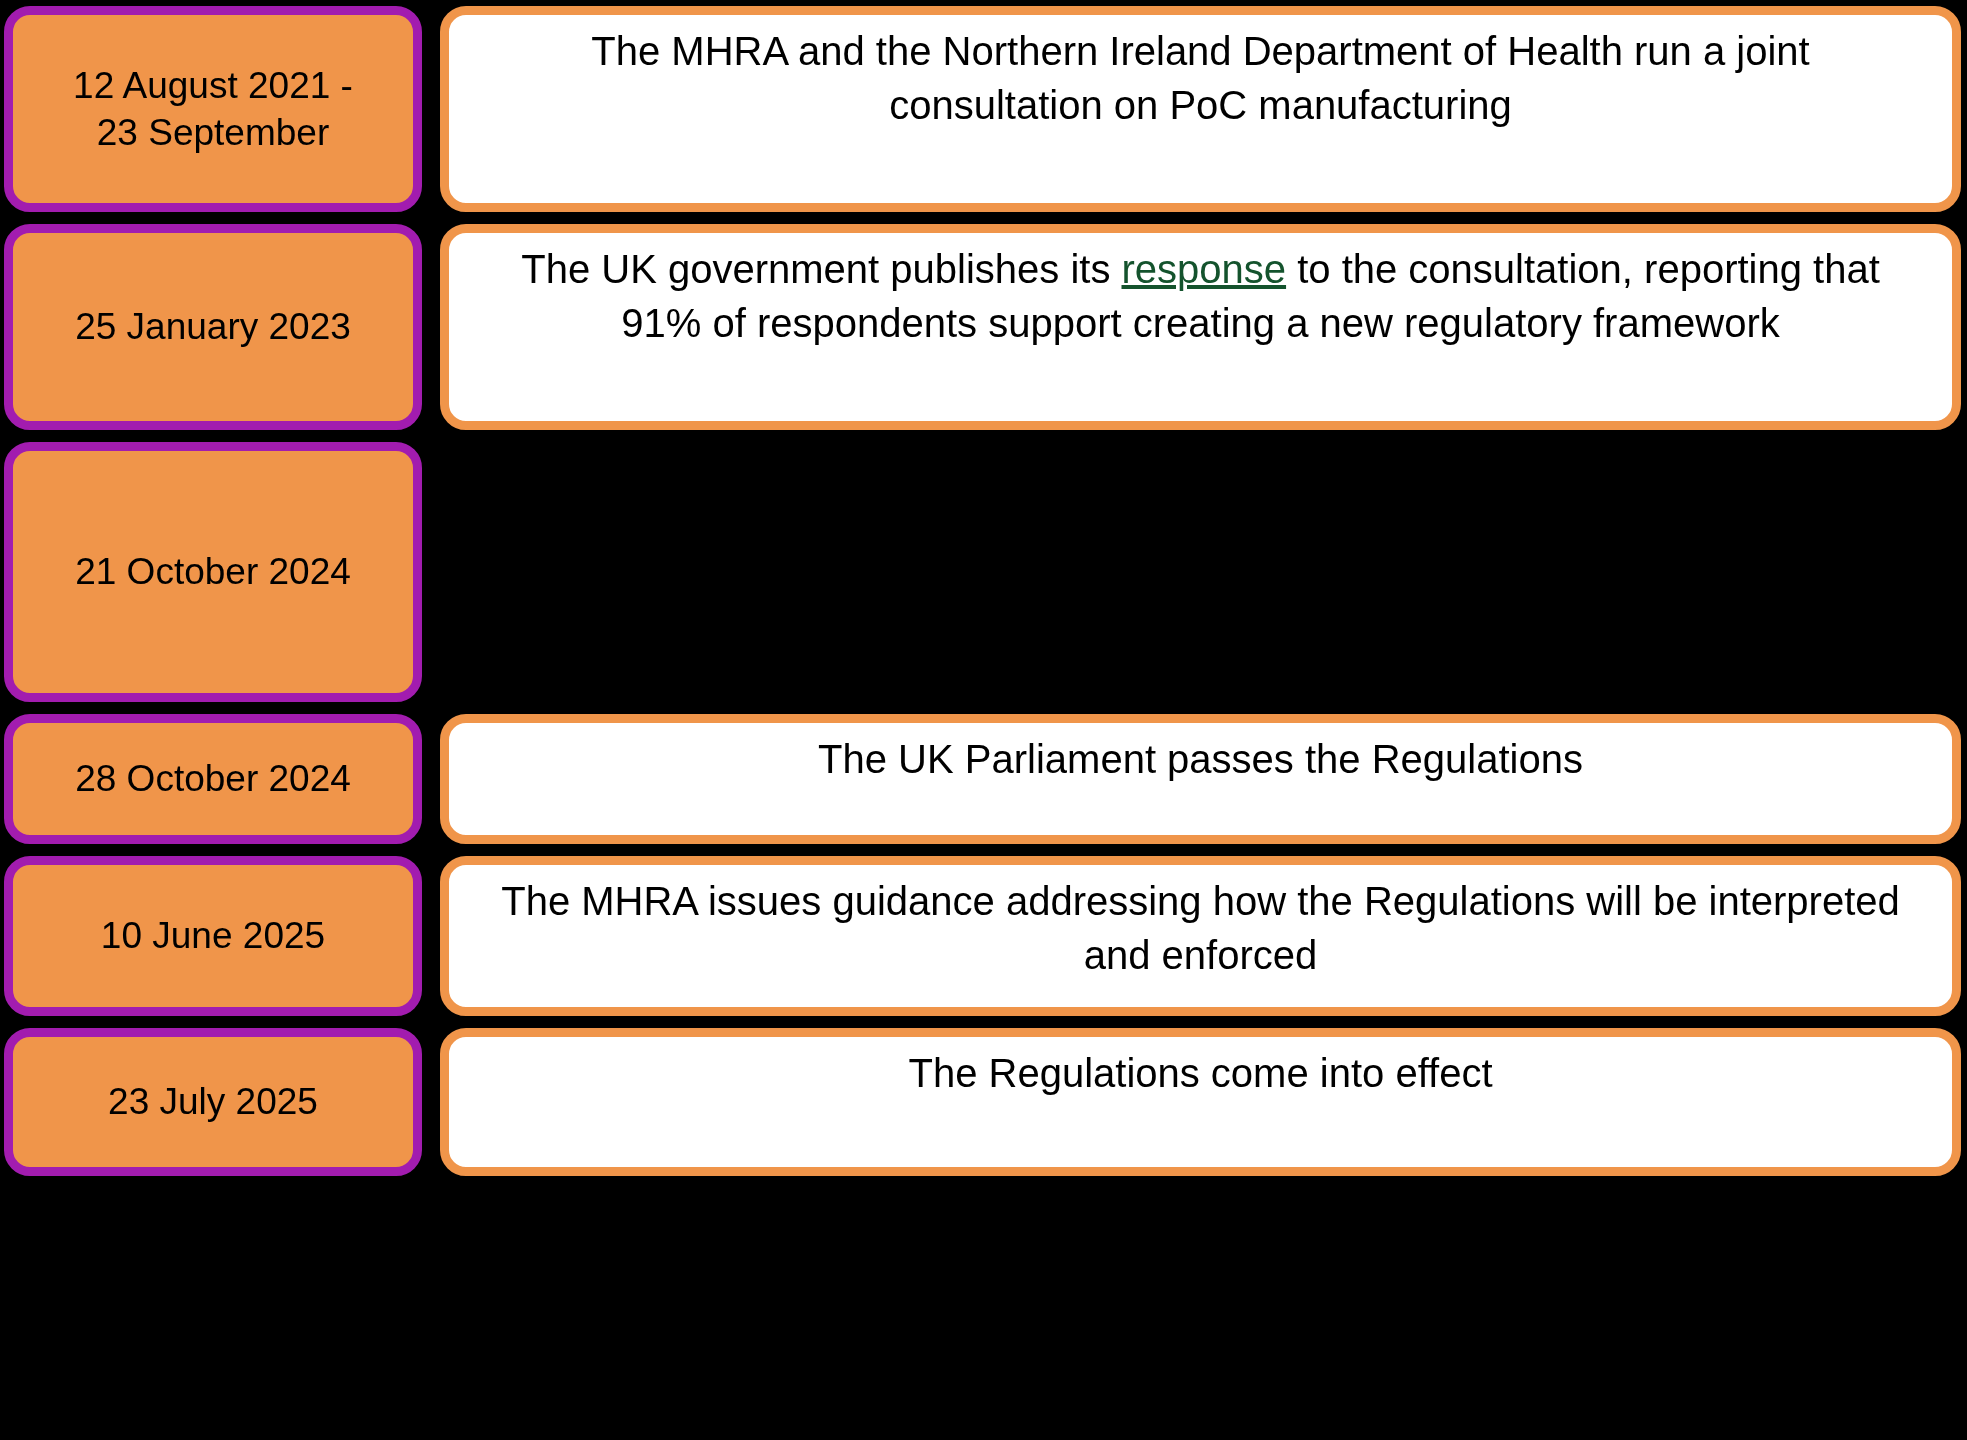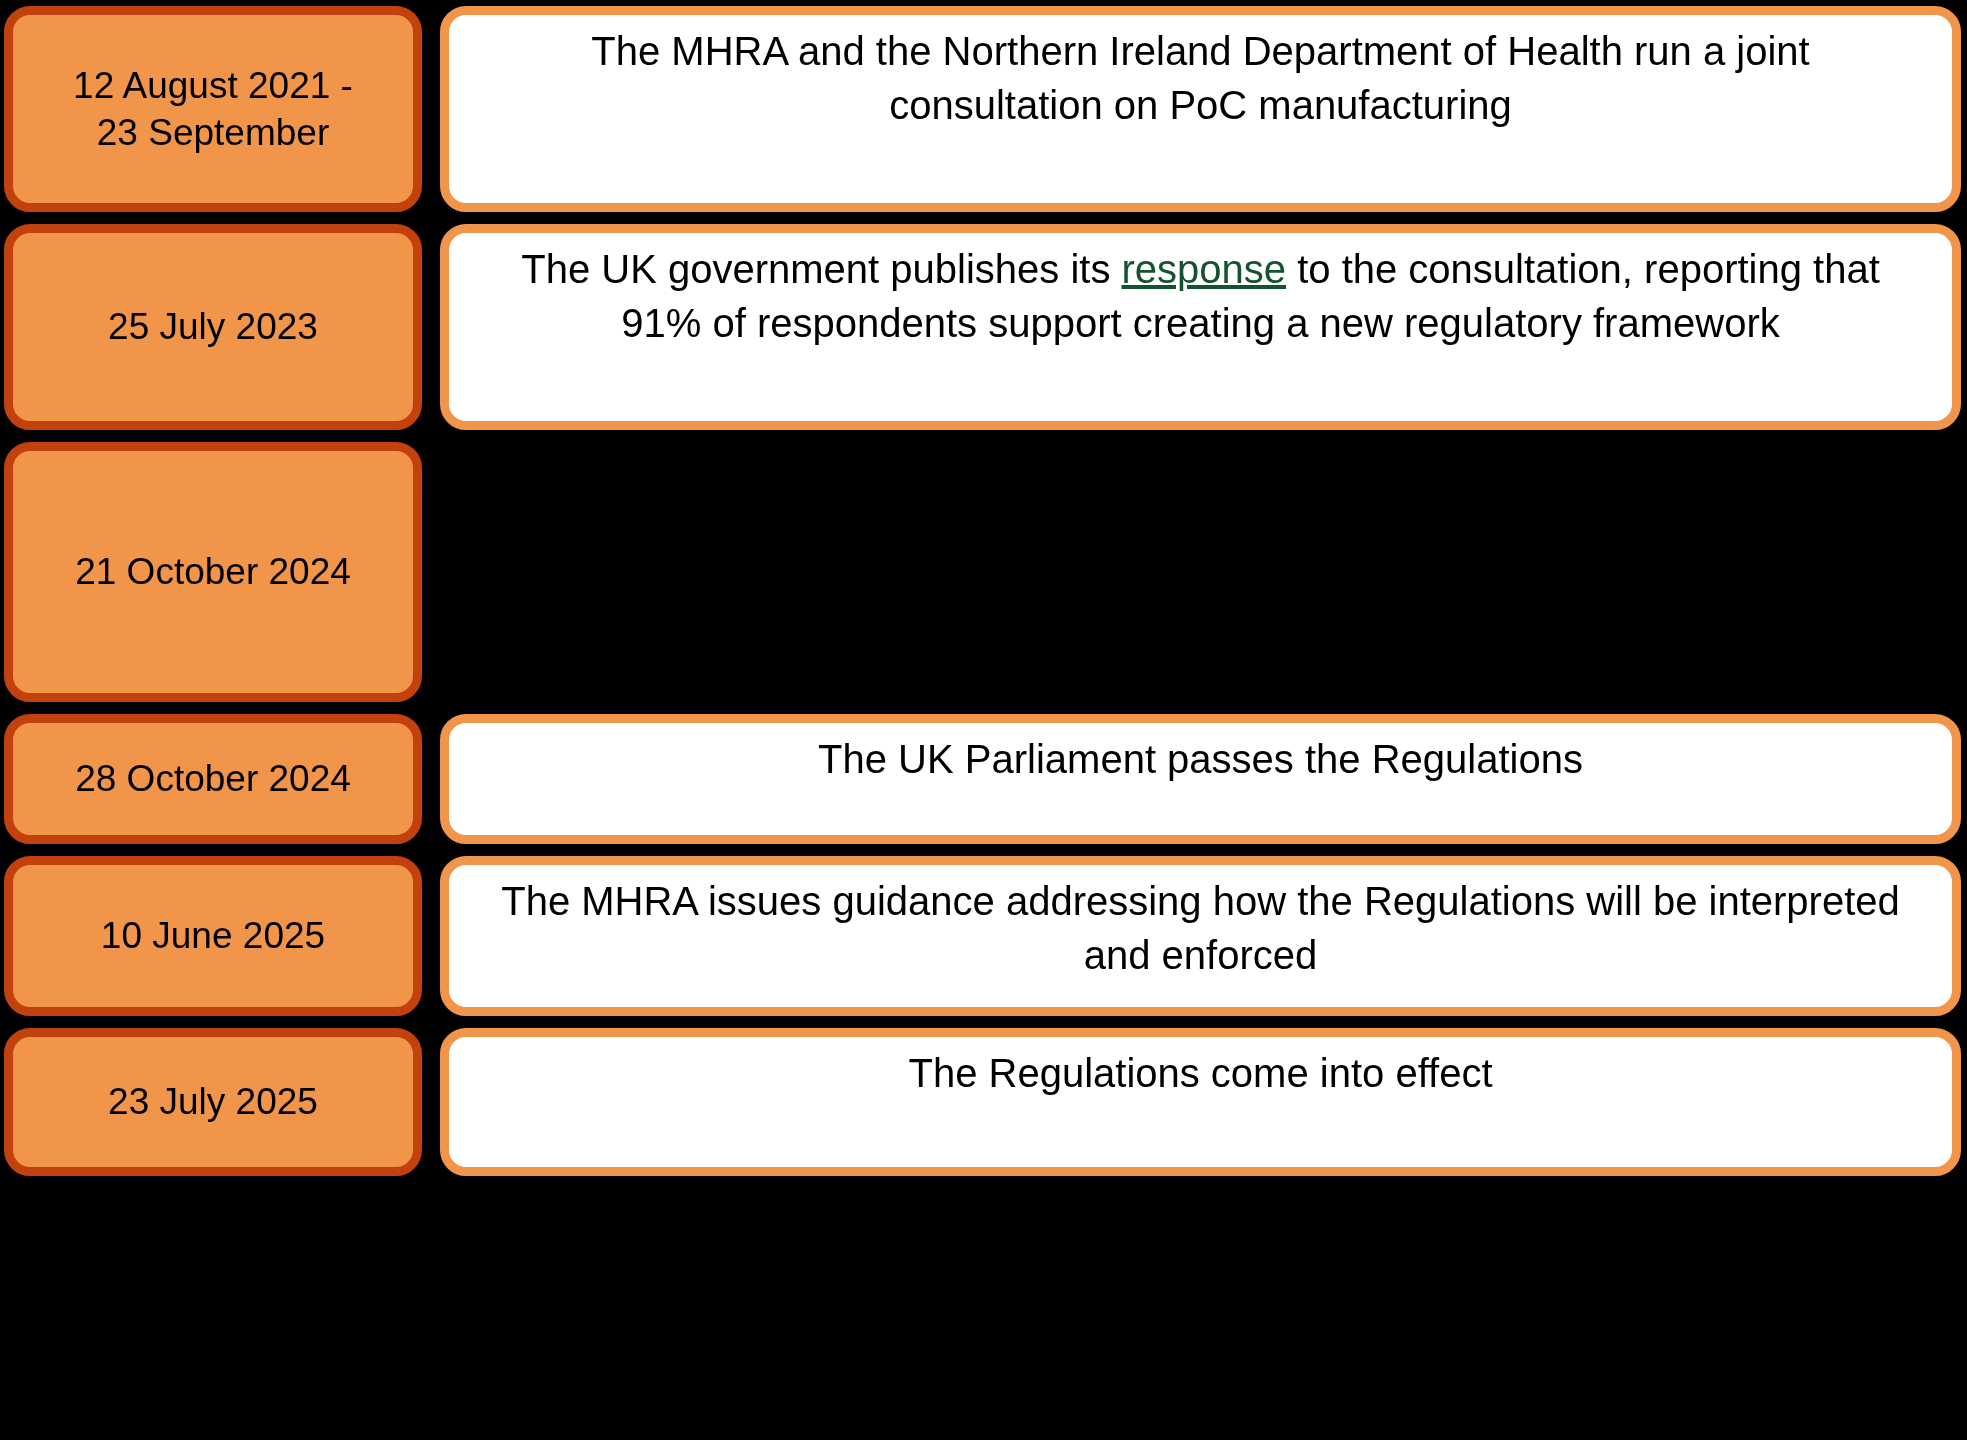--- a/index.html
+++ b/index.html
@@ -36,21 +36,21 @@
   
   .date-cell {
     flex: 0 0 430px;
     display: flex;
     box-sizing: border-box;
     padding: 0 8px 0 4px;
   }
   .date-box {
     flex: 1 1 auto;
     background: #F0954A;
-    border: 9px solid #c2410c;
+    border: 9px solid #a21caf;
     border-radius: 26px;
     display: flex;
     align-items: center;
     justify-content: center;
     text-align: center;
     color: #000000;
     font-size: 37px;
     line-height: 1.28;
     padding: 6px 28px;
     box-sizing: border-box;
@@ -113,21 +113,21 @@
     <div class="content-cell">
       <div class="content-box">
         <span class="content-text"><span>The MHRA and the Northern Ireland Department of Health run a joint consultation on PoC manufacturing</span></span>
       </div>
     </div>
   </div>
 
   <div class="tl-row row-h2">
     <div class="date-cell">
       <div class="date-box">
-        <span>25 July 2023</span>
+        <span>25 January 2023</span>
       </div>
     </div>
     <div class="content-cell">
       <div class="content-box">
         <span class="content-text"><span>The UK government publishes its </span><a class="doc-link" href="#">response</a><span> to the consultation, reporting that 91% of respondents support creating a new regulatory framework</span></span>
       </div>
     </div>
   </div>
 
   <div class="tl-row row-h3">

